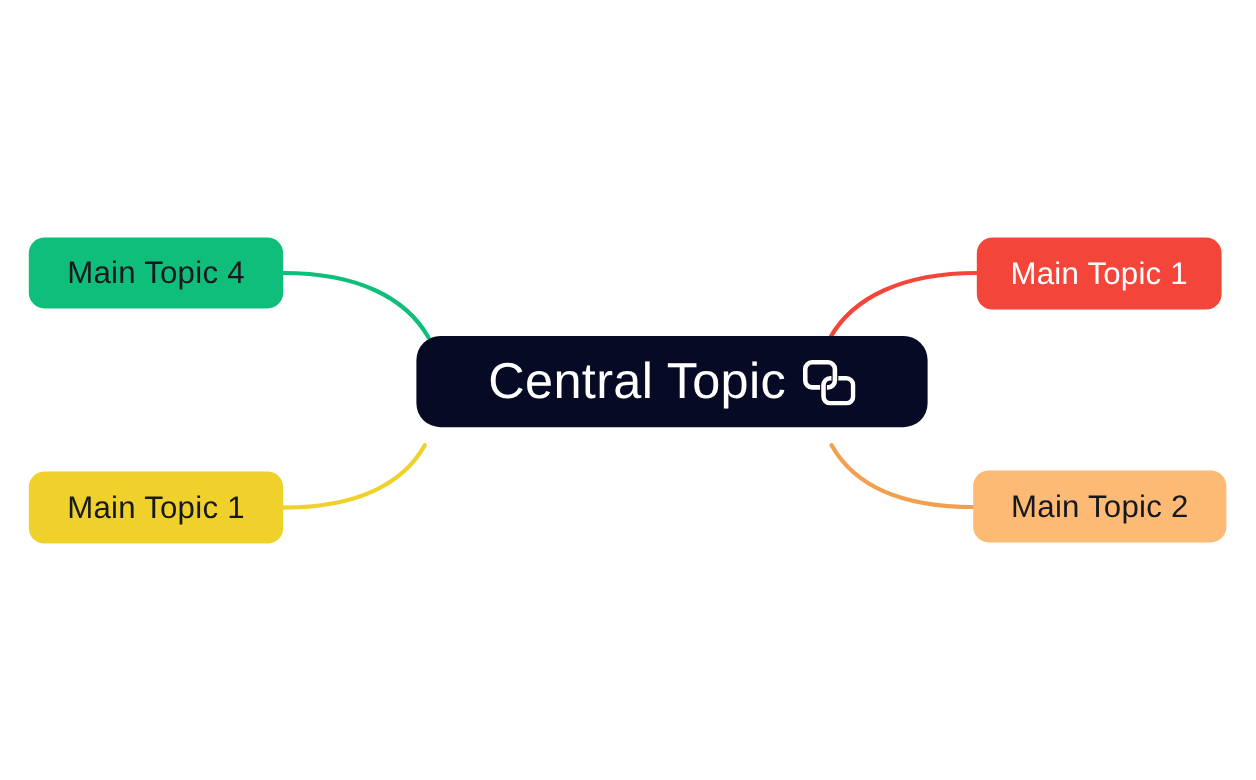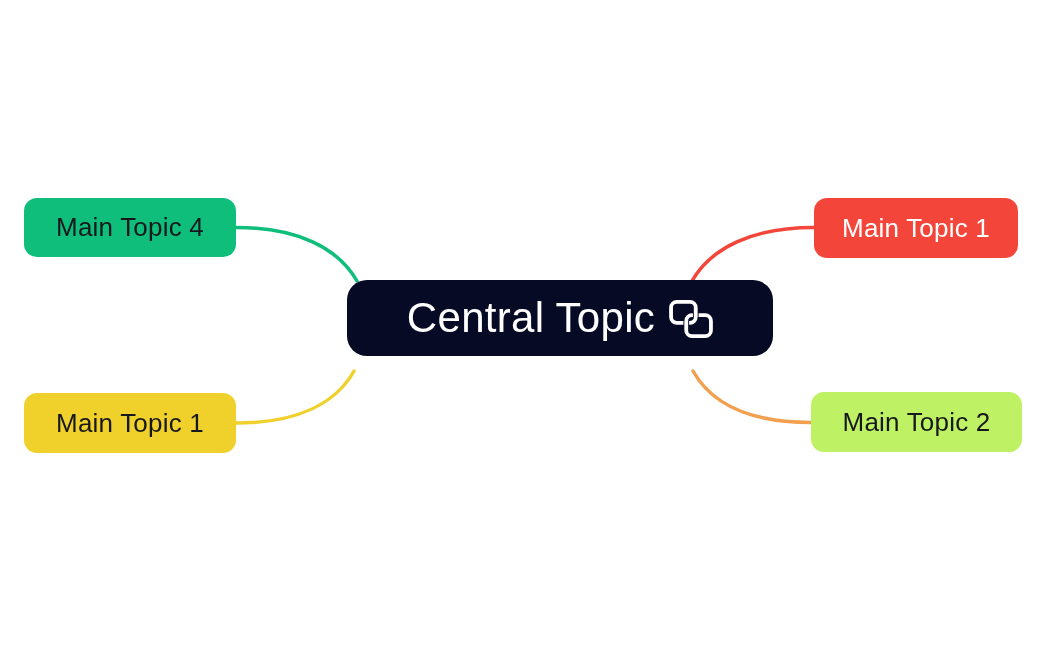--- a/index.html
+++ b/index.html
@@ -77,21 +77,21 @@
     <svg class="link-icon" width="44" height="38" viewBox="0 0 46 40" xmlns="http://www.w3.org/2000/svg">
       <path d="M 15 24 H 8 A 6 6 0 0 1 2 18 V 8 A 6 6 0 0 1 8 2 H 22 A 6 6 0 0 1 28 8 V 18 A 6 6 0 0 1 22 24 H 21" stroke="#FFFFFF"></path>
       <path d="M 31 16 H 38 A 6 6 0 0 1 44 22 V 32 A 6 6 0 0 1 38 38 H 24 A 6 6 0 0 1 18 32 V 22 A 6 6 0 0 1 24 16 H 25" stroke="#FFFFFF"></path>
     </svg>
   </div>
 
   <div class="node topic topic-1" style="background: rgb(244, 69, 58); color: rgb(255, 255, 255);">
     <span>Main Topic 1</span>
   </div>
 
-  <div class="node topic topic-2" style="background: #bef264; color: rgb(23, 24, 29);">
+  <div class="node topic topic-2" style="background: #fdba74; color: rgb(23, 24, 29);">
     <span>Main Topic 2</span>
   </div>
 
   <div class="node topic topic-3" style="background: rgb(240, 209, 44); color: rgb(23, 24, 29);">
     <span>Main Topic 1</span>
   </div>
 
   <div class="node topic topic-4" style="background: rgb(16, 190, 124); color: rgb(23, 24, 29);">
     <span>Main Topic 4</span>
   </div>

